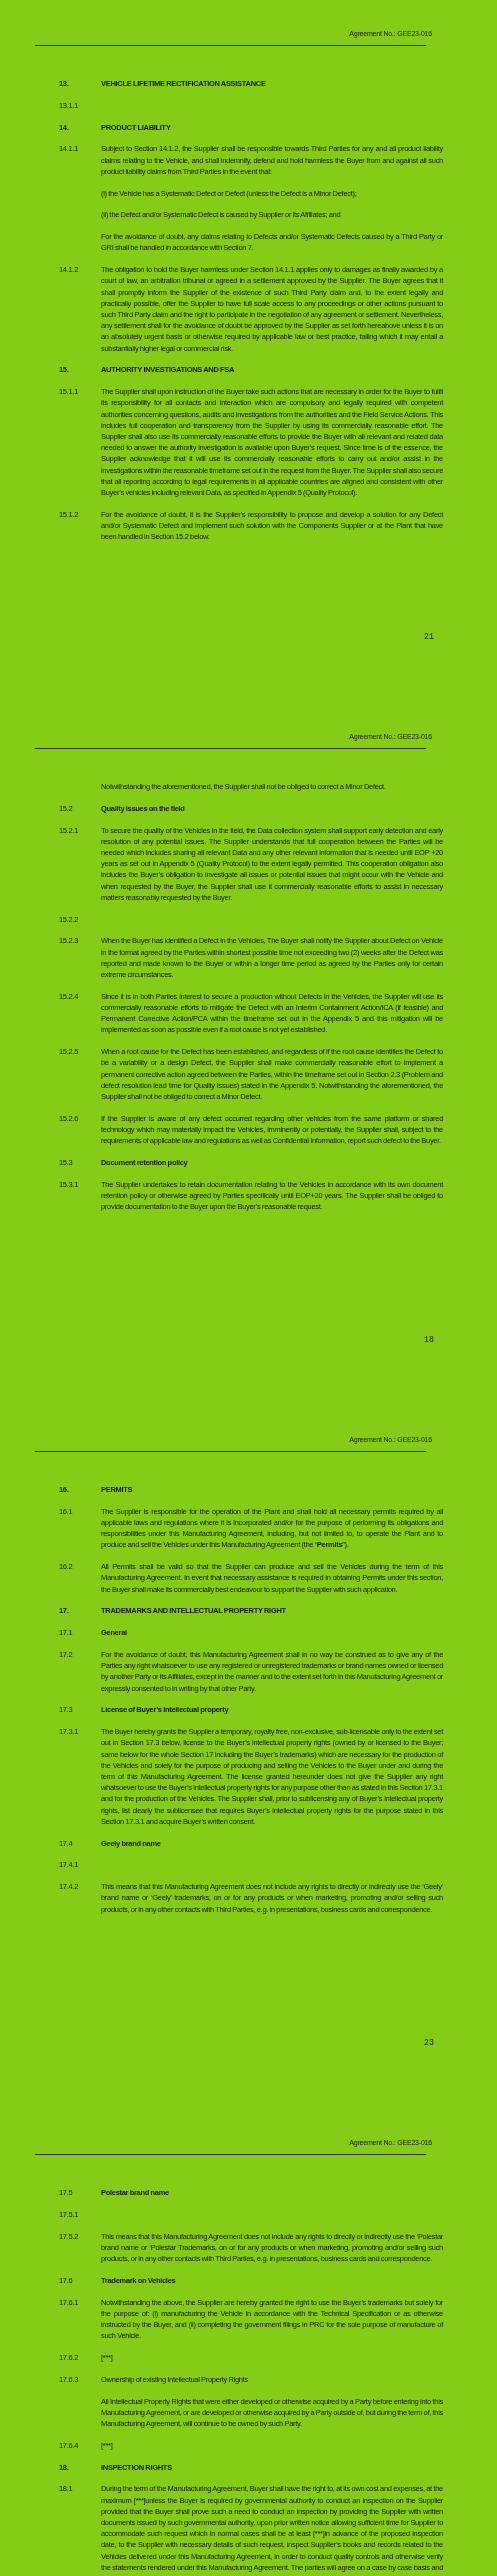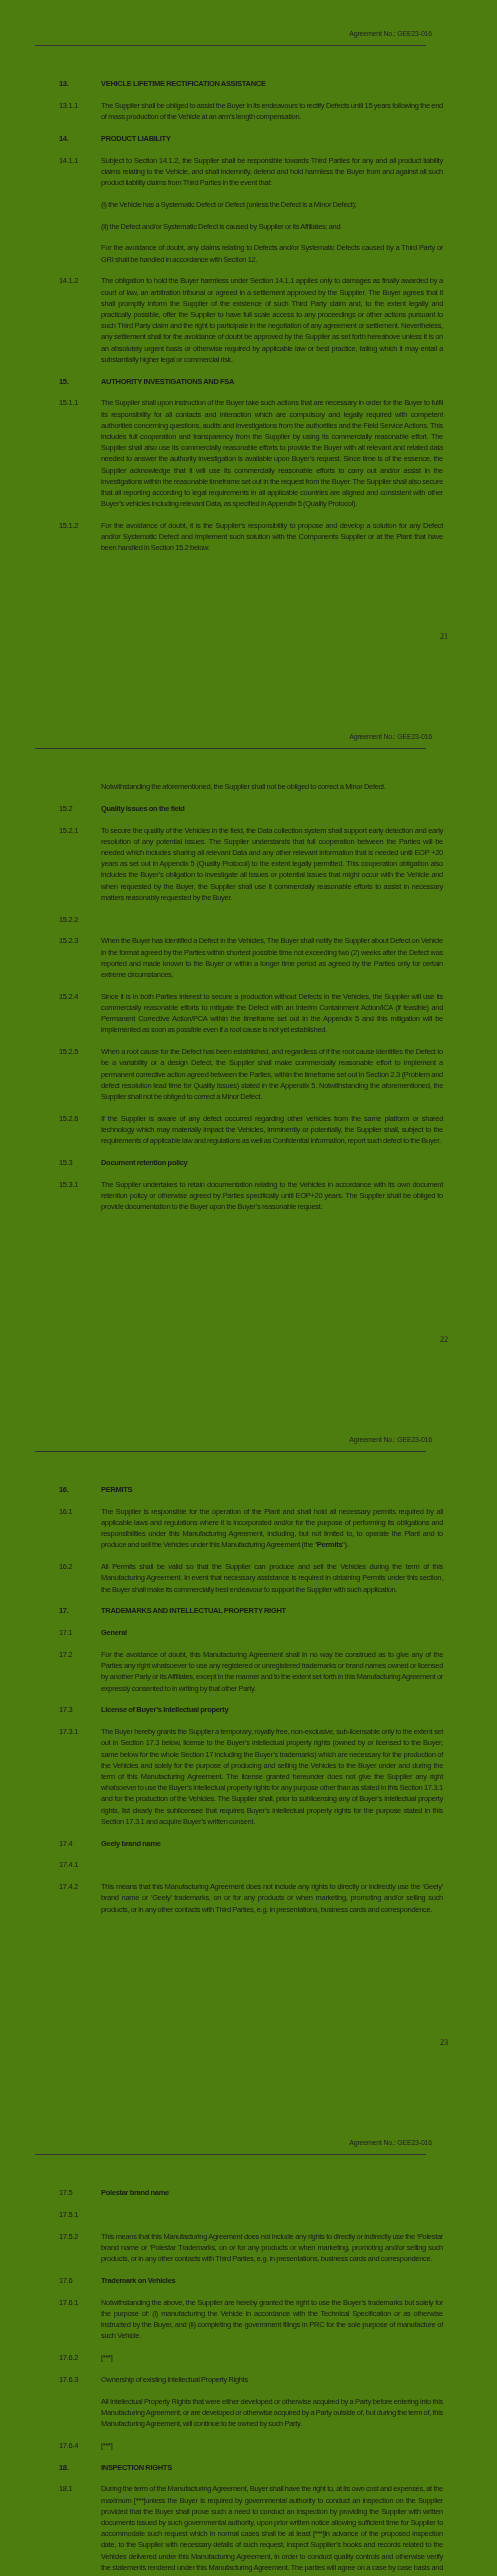--- a/index.html
+++ b/index.html
@@ -1,63 +1,62 @@
 <!DOCTYPE html>
 <html style="font-size:8.2px"><head>
 <meta charset="utf-8">
 <style>
   html, body { margin: 0; padding: 0; background: #ffffff; }
   body { width: 497px; height: 2813px; overflow: hidden; font-family: "Liberation Sans", sans-serif; color: #1a1a1a; }
-  .page { position: relative; width: 497px; height: 703px; overflow: hidden; background: #4d7c0f; }
+  .page { position: relative; width: 497px; height: 703px; overflow: hidden; background: #84cc16; }
   .hdr-text { position: absolute; top: 30px; right: 65px; font-size: 7px; letter-spacing: -0.2px; color: #222; white-space: nowrap; }
   .hdr-rule { position: absolute; top: 45px; left: 35px; width: 391px; height: 0; border-top: 0.7px solid #333; }
   .content { position: absolute; top: 78px; left: 59px; width: 384px; }
   .blk { display: flex; margin: 0 0 10.6px 0; font-size: 7.5px; line-height: 11.2px; letter-spacing: -0.3px; word-spacing: -0.3px; }
   .num { flex: 0 0 42px; white-space: nowrap; }
   .txt { flex: 1 1 auto; text-align: justify; }
   .heading .num, .heading .txt { font-weight: bold; }
   .subheading .txt { font-weight: bold; }
-  .pgnum { position: absolute; top: 632px; left: 440px; font-family: Liberation Serif, serif; font-size: 8.2px; color: #222; }
+  .pgnum { position: absolute; top: 632px; left: 424px; font-family: Liberation Mono, monospace; font-size: 8.2px; color: #222; }
   b { font-weight: bold; }
 </style>
 </head>
 <body>
 
 <div id="doc">
     <div class="page">
       <div class="hdr-text">Agreement No.: GEE23-016</div>
       <div class="hdr-rule"></div>
       <div class="content">
         <div class="blk heading">
           <div class="num">13.</div>
           <div class="txt">VEHICLE LIFETIME RECTIFICATION ASSISTANCE</div>
         </div>
         <div class="blk para">
           <div class="num">13.1.1</div>
-          <div class="txt">The Supplier shall be obliged to assist the Buyer in its endeavours to rectify Defects until 15 years following the end of mass production of the Vehicle at an arm’s length compensation.</div>
         </div>
         <div class="blk heading">
           <div class="num">14.</div>
           <div class="txt">PRODUCT LIABILITY</div>
         </div>
         <div class="blk para">
           <div class="num">14.1.1</div>
           <div class="txt">Subject to Section 14.1.2, the Supplier shall be responsible towards Third Parties for any and all product liability claims relating to the Vehicle, and shall indemnify, defend and hold harmless the Buyer from and against all such product liability claims from Third Parties in the event that:</div>
         </div>
         <div class="blk para">
           <div class="num"></div>
           <div class="txt">(i) the Vehicle has a Systematic Defect or Defect (unless the Defect is a Minor Defect);</div>
         </div>
         <div class="blk para">
           <div class="num"></div>
           <div class="txt">(ii) the Defect and/or Systematic Defect is caused by Supplier or its Affiliates; and</div>
         </div>
         <div class="blk para">
           <div class="num"></div>
-          <div class="txt">For the avoidance of doubt, any claims relating to Defects and/or Systematic Defects caused by a Third Party or GRI shall be handled in accordance with Section 12.</div>
+          <div class="txt">For the avoidance of doubt, any claims relating to Defects and/or Systematic Defects caused by a Third Party or GRI shall be handled in accordance with Section 7.</div>
         </div>
         <div class="blk para">
           <div class="num">14.1.2</div>
           <div class="txt">The obligation to hold the Buyer harmless under Section 14.1.1 applies only to damages as finally awarded by a court of law, an arbitration tribunal or agreed in a settlement approved by the Supplier. The Buyer agrees that it shall promptly inform the Supplier of the existence of such Third Party claim and, to the extent legally and practically possible, offer the Supplier to have full scale access to any proceedings or other actions pursuant to such Third Party claim and the right to participate in the negotiation of any agreement or settlement. Nevertheless, any settlement shall for the avoidance of doubt be approved by the Supplier as set forth hereabove unless it is on an absolutely urgent basis or otherwise required by applicable law or best practice, failing which it may entail a substantially higher legal or commercial risk.</div>
         </div>
         <div class="blk heading">
           <div class="num">15.</div>
           <div class="txt">AUTHORITY INVESTIGATIONS AND FSA</div>
         </div>
         <div class="blk para">
@@ -108,21 +107,21 @@
         </div>
         <div class="blk subheading">
           <div class="num">15.3</div>
           <div class="txt">Document retention policy</div>
         </div>
         <div class="blk para">
           <div class="num">15.3.1</div>
           <div class="txt">The Supplier undertakes to retain documentation relating to the Vehicles in accordance with its own document retention policy or otherwise agreed by Parties specifically until EOP+20 years. The Supplier shall be obliged to provide documentation to the Buyer upon the Buyer’s reasonable request.</div>
         </div>
       </div>
-      <div class="pgnum">22</div>
+      <div class="pgnum">18</div>
     </div>
     <div class="page">
       <div class="hdr-text">Agreement No.: GEE23-016</div>
       <div class="hdr-rule"></div>
       <div class="content">
         <div class="blk heading">
           <div class="num">16.</div>
           <div class="txt">PERMITS</div>
         </div>
         <div class="blk para">

